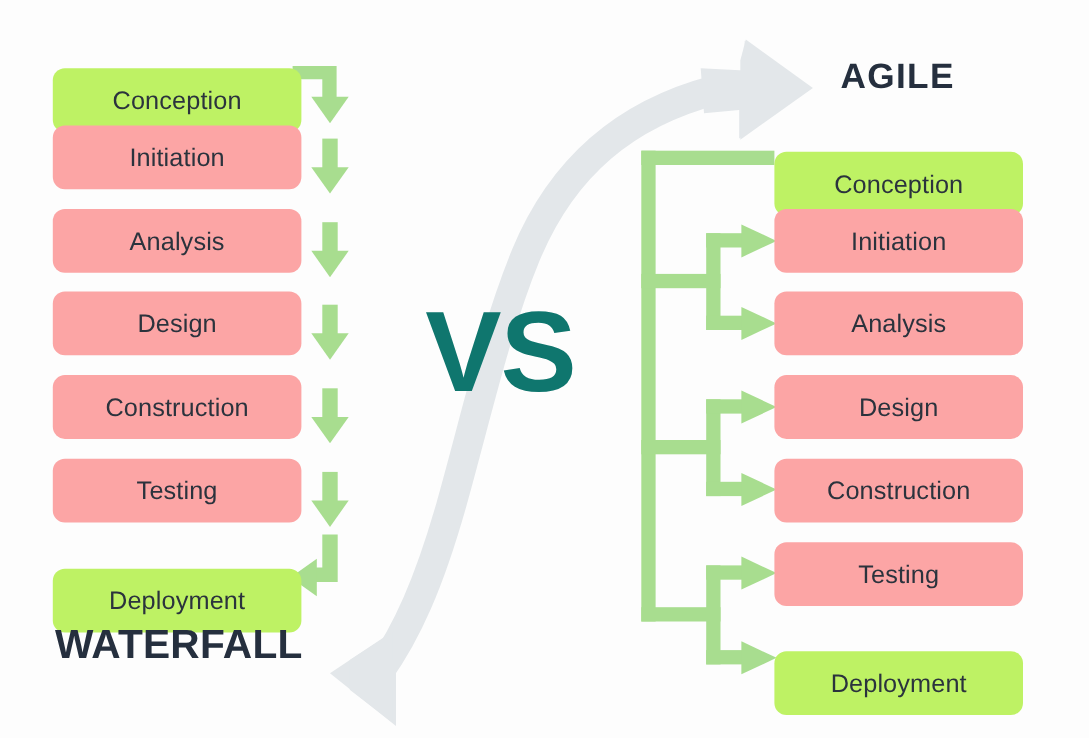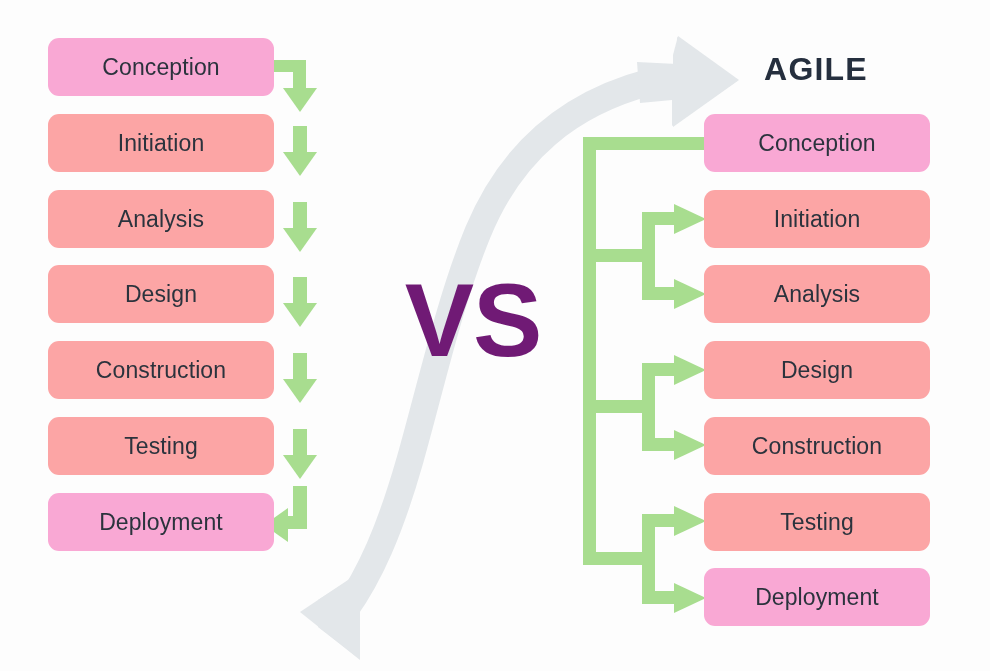--- a/index.html
+++ b/index.html
@@ -32,21 +32,22 @@
     align-items: center;
     justify-content: center;
     box-sizing: border-box;
     font-size: 23px;
     letter-spacing: 0.1px;
     color: #2b333d;
     background: #fca5a5;
     z-index: 5;
   }
   .phase-box.hl {
-    background: #f9a8d4;
+    background: #bef264;
+    margin-top: 24px;
   }
   .section-title {
     position: absolute;
     color: #252f3e;
     font-weight: bold;
     text-align: center;
     z-index: 6;
     line-height: 1.08;
     letter-spacing: 0.2px;
   }
@@ -58,27 +59,27 @@
   }
   #agile-title {
     left: 700px;
     top: 52px;
     width: 232px;
     font-size: 32px;
     letter-spacing: 1.2px;
   }
   #vs-label {
     position: absolute;
-    left: 388px;
+    left: 370px;
     top: 268px;
     width: 170px;
     text-align: center;
     font-size: 104px;
     font-weight: bold;
-    color: #701a75;
+    color: #0f766e;
     letter-spacing: -1px;
     z-index: 7;
     line-height: 1;
   }
 </style>
 </head>
 <body>
 
 <div id="canvas">
 
@@ -193,19 +194,20 @@
     </div>
     <div class="phase-box" style="left:704px; top:493px; width:226px; height:58px;">
       <span>Testing</span>
     </div>
     <div class="phase-box hl" style="left:704px; top:568px; width:226px; height:58px;">
       <span>Deployment</span>
     </div>
   </div>
 
   <div class="section-title" id="waterfall-title">
+    <div>WATERFALL</div>
   </div>
 
   <div class="section-title" id="agile-title">AGILE</div>
 
   <div id="vs-label">VS</div>
 
 </div>
 
 </body></html>

